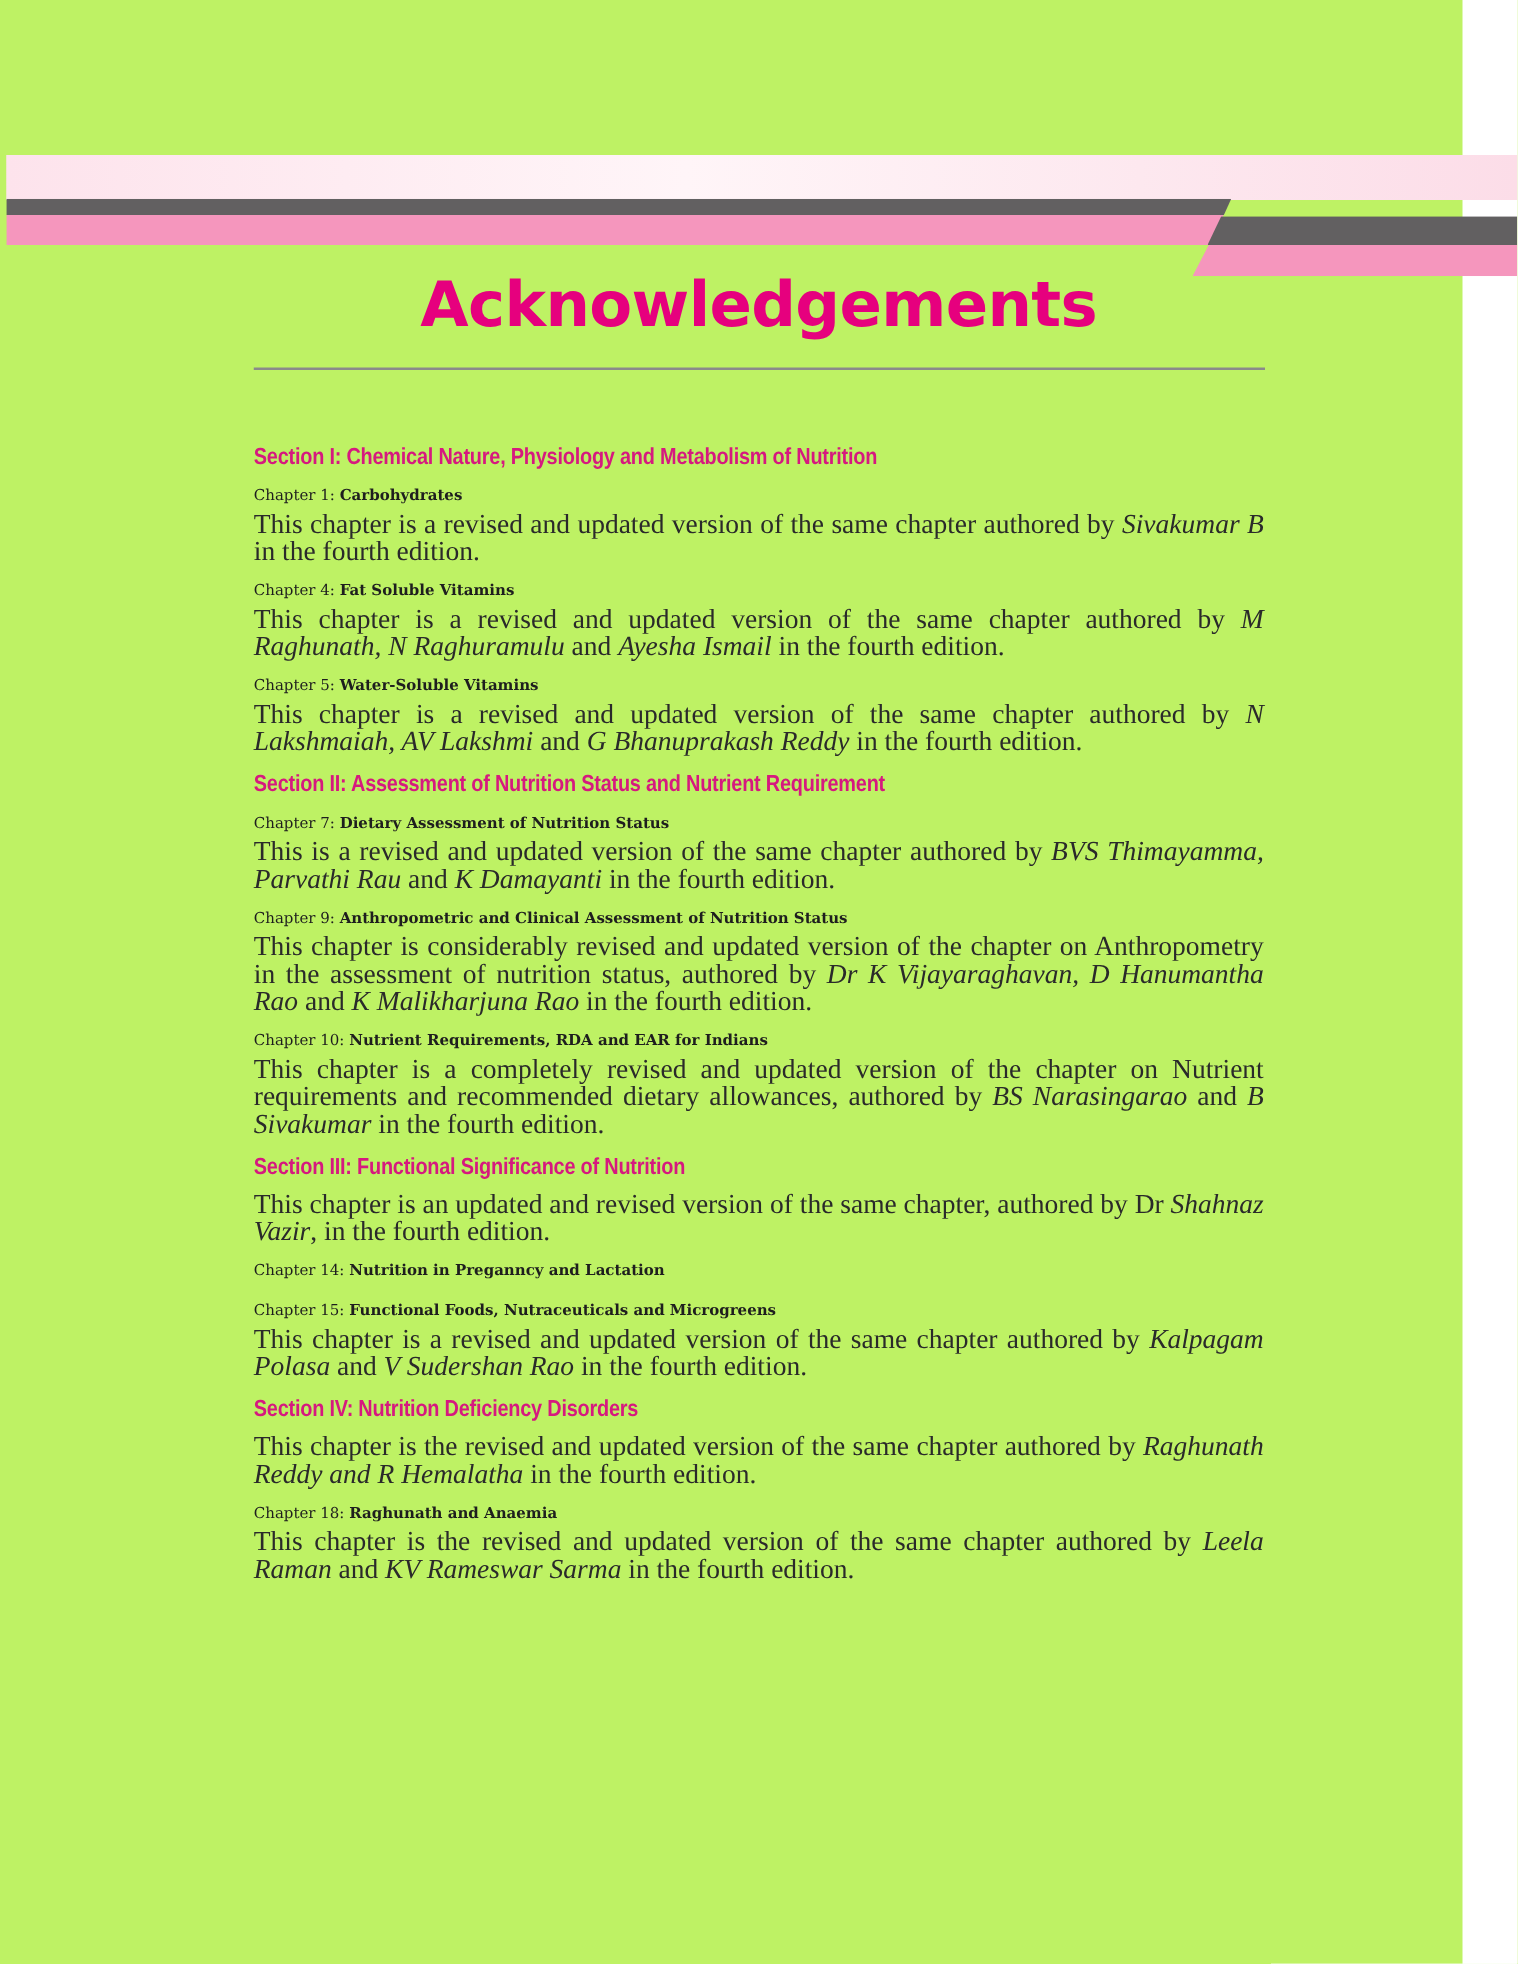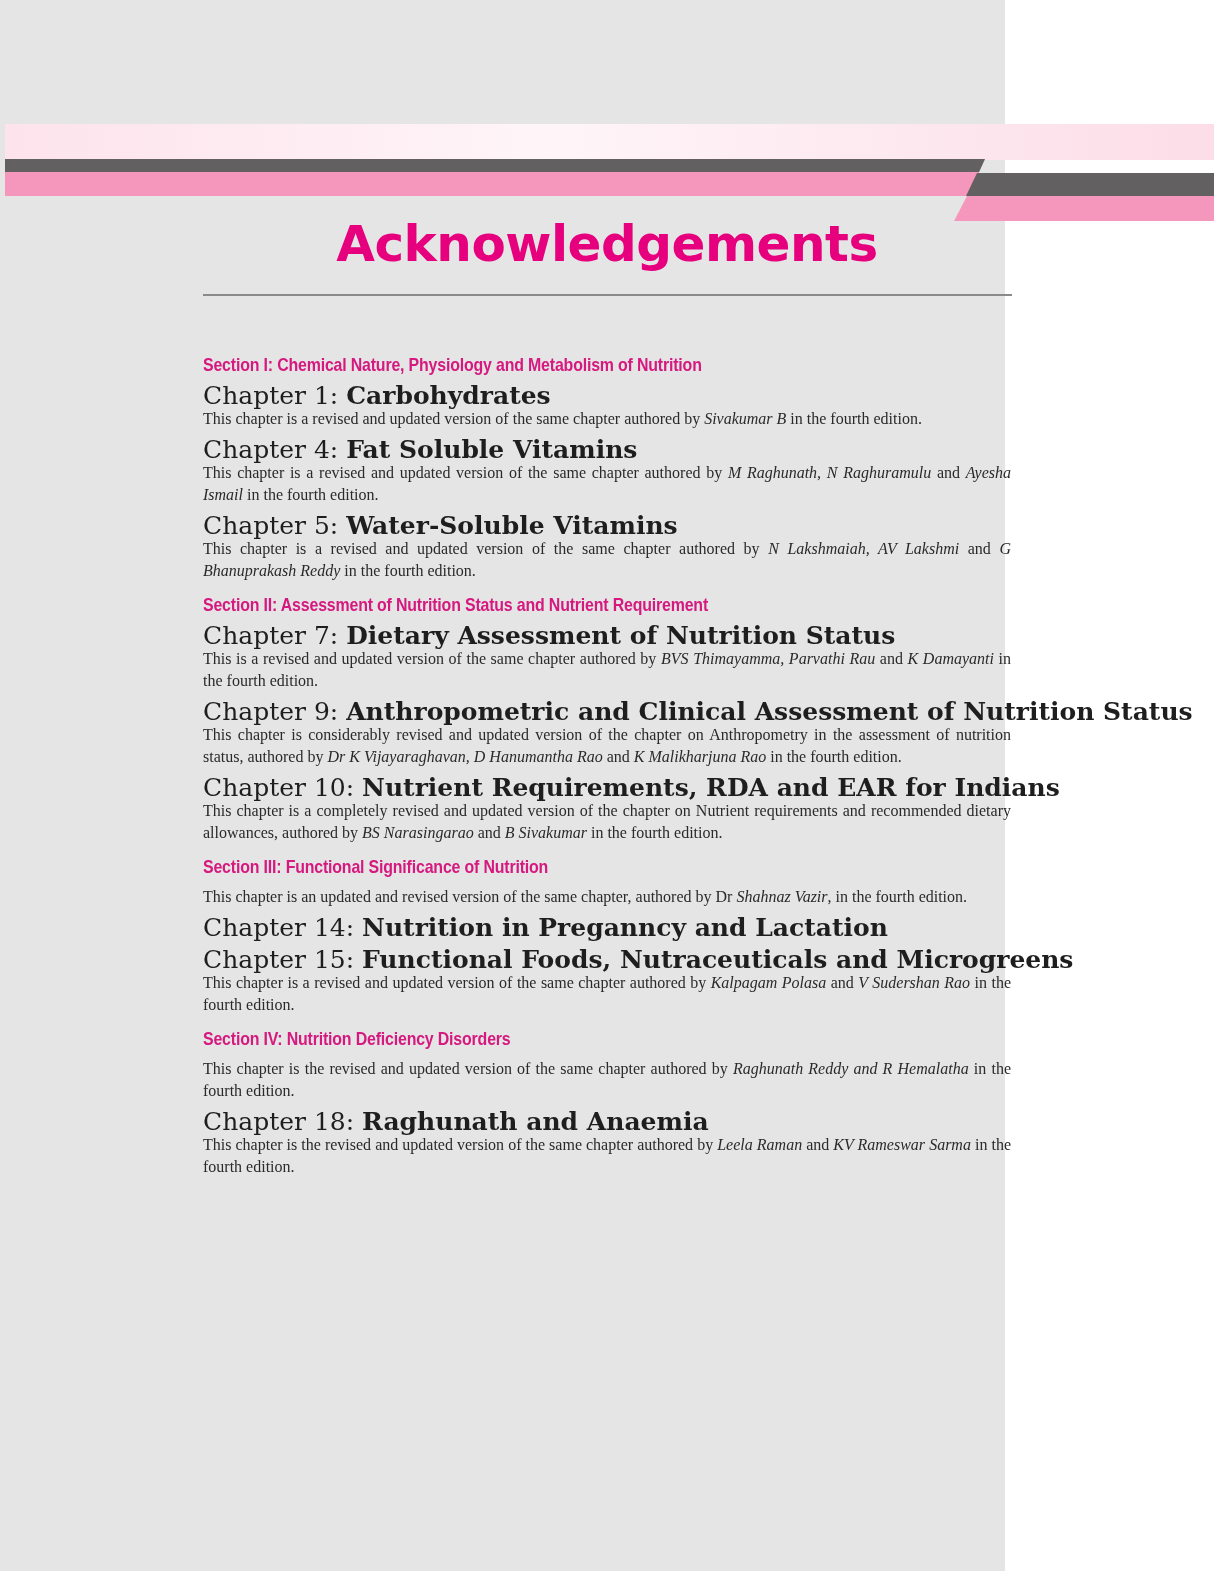--- a/index.html
+++ b/index.html
@@ -1,17 +1,17 @@
 <!DOCTYPE html>
 <html><head>
 <meta charset="utf-8">
 <style>
   html, body { margin: 0; padding: 0; background: #ffffff; }
   body { width: 1214px; height: 1571px; position: relative; overflow: hidden; }
-  .page { position: absolute; left: 0; top: 0; width: 1005px; height: 1571px; background: #e5e5e5; }
+  .page { position: absolute; left: 0; top: 0; width: 1170px; height: 1571px; background: #bef264; }
 
   
   .band { position: absolute; }
   .band-faint { left: 5px; top: 124px; width: 1209px; height: 36px;
     background: linear-gradient(90deg, #fde3ec 0%, #fff5f8 45%, #fde8ef 75%, #fcdde8 100%); }
   .band-dark-left { left: 5px; top: 159px; width: 980px; height: 13px; background: #626061;
     clip-path: polygon(0 0, 100% 0, 99.4% 100%, 0 100%); }
   .band-pink-left { left: 5px; top: 172px; width: 974px; height: 24px; background: #f596bd;
     clip-path: polygon(0 0, 100% 0, 98.9% 100%, 0 100%); }
   .band-dark-right { left: 966px; top: 173px; width: 248px; height: 23px; background: #626061;
@@ -23,25 +23,25 @@
     font-family: "DejaVu Sans", sans-serif; font-weight: bold; font-size: 50px; letter-spacing: -0.5px;
     color: #e6007e; line-height: 64px; }
   .rule { position: absolute; left: 203px; top: 294px; width: 809px; height: 2px; background: #8a8a8a; }
 
   .content { position: absolute; left: 203px; top: 352px; width: 808px; }
   .section-heading { font-family: "Liberation Sans", sans-serif; font-weight: bold; font-size: 18.5px;
     color: #d6197f; letter-spacing: -0.2px; transform: scaleX(0.86); transform-origin: left center;
     white-space: nowrap; height: 26px; line-height: 26px; margin: 0 0 6px 0; }
   .section + .section .section-heading { margin-top: 10px; }
   .chapter { margin: 0 0 8px 0; }
-  .chapter-line { font-family: "DejaVu Serif", serif; font-size: 25px; color: #1e1e1e; line-height: 24px;
+  .chapter-line { font-family: "DejaVu Serif", serif; font-size: 12px; color: #1e1e1e; line-height: 24px;
     height: 24px; white-space: nowrap; }
   .chapter-line .num { font-weight: normal; }
   .chapter-line .name { font-weight: bold; }
-  .chapter-desc { font-family: "Liberation Serif", serif; font-size: 16px; color: #2a2a2a;
+  .chapter-desc { font-family: "Liberation Serif", serif; font-size: 22px; color: #2a2a2a;
     line-height: 22px; text-align: justify; }
   .chapter-desc i { font-style: italic; }
 </style>
 </head>
 <body>
 
 <div class="page">
   <div class="band band-faint"></div>
   <div class="band band-dark-left"></div>
   <div class="band band-pink-left"></div>

